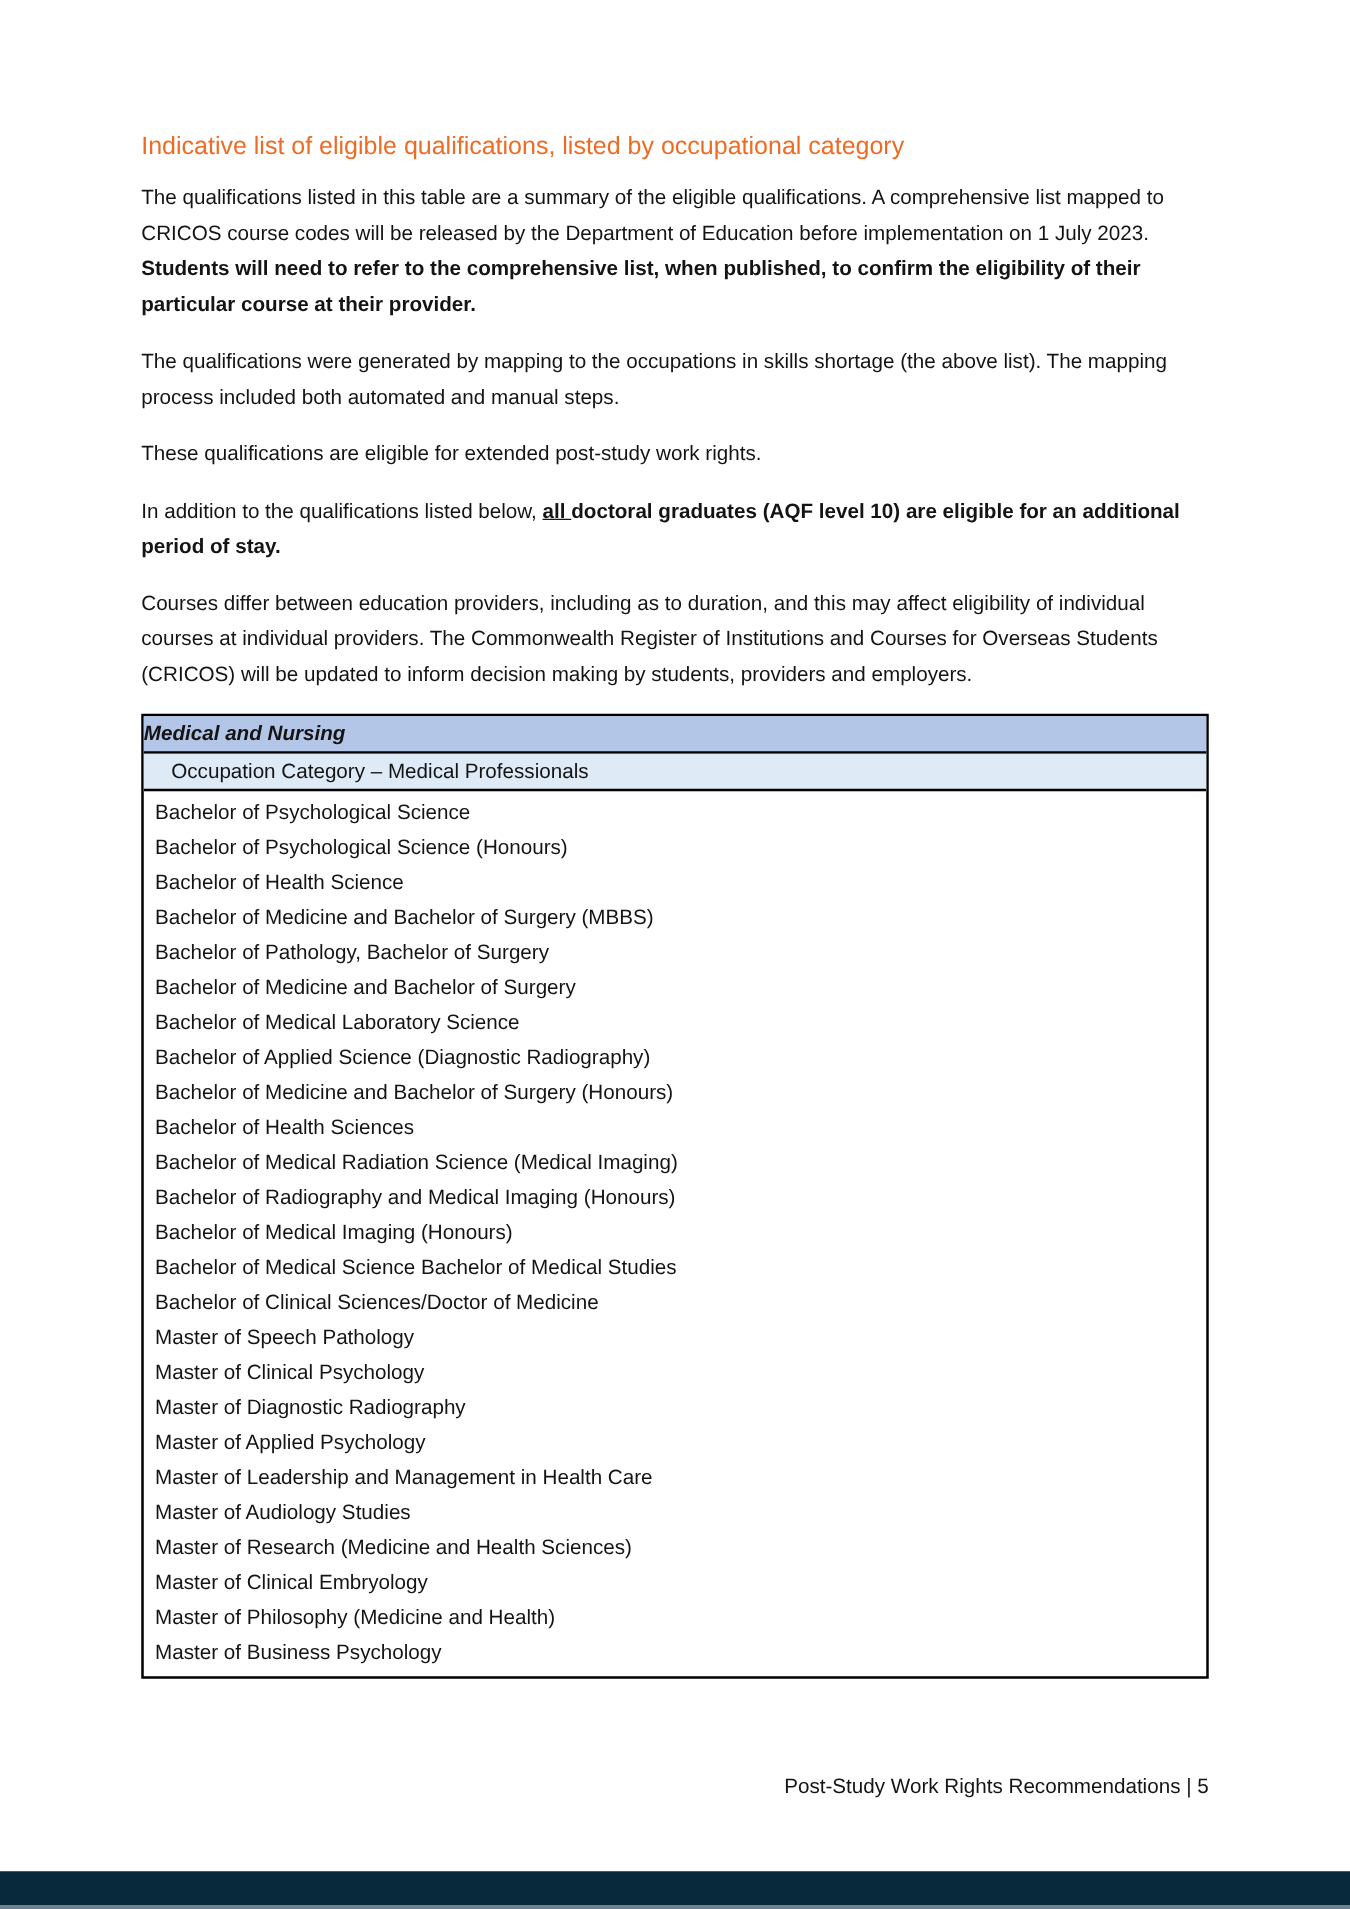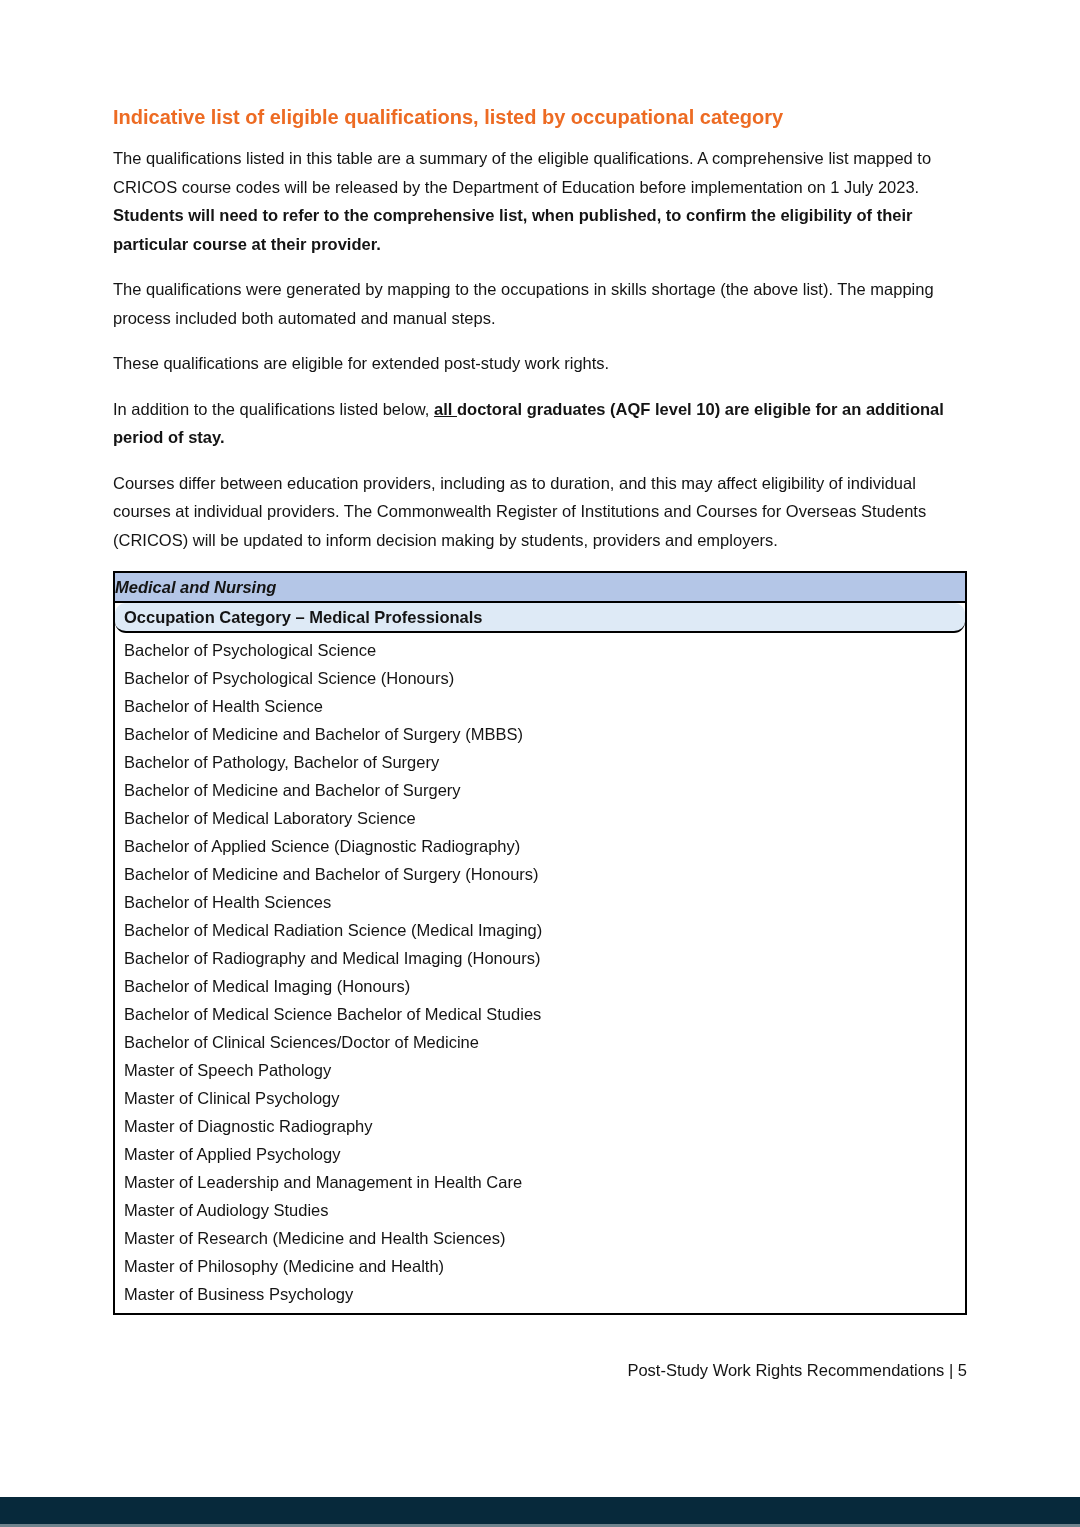--- a/index.html
+++ b/index.html
@@ -13,21 +13,21 @@
     color: var(--text, #141414);
     position: relative;
   }
   .page {
     padding: 104px 113px 0 113px;
     box-sizing: border-box;
   }
   .heading {
     font-size: 20px;
     line-height: 26px;
-    font-weight: bold;
+    font-weight: normal;
     color: var(--accent-orange, #ED6B23);
     margin: 0 0 14px 0;
   }
   .para {
     font-size: 16.5px;
     line-height: 28.5px;
     margin: 0 0 17px 0;
   }
   .b { font-weight: bold; }
   .u { text-decoration: underline; text-align: right; }
@@ -43,35 +43,34 @@
     line-height: 28px;
     text-align: left;
     font-weight: bold;
     font-style: italic;
   }
   .qual-table .table-subheader {
     background: var(--table-sub-bg, #DEEAF6);
     border-bottom: 2px solid var(--table-border, #000000);
     height: 28px;
     line-height: 28px;
-    font-weight: bold;
-    padding-left: 9px;
-    border-radius: 11px;
+    font-weight: normal;
+    padding-left: 22px;
   }
   .qual-table .table-body {
     padding: 3px 0 5px 0;
   }
   .qual-table .table-row {
     height: 28px;
     line-height: 28px;
     padding-left: 9px;
     white-space: nowrap;
   }
   .footer-line {
-    margin-top: 44px;
+    margin-top: 75px;
     text-align: right;
     font-size: 16.5px;
     line-height: 22px;
   }
   .bottom-bar {
     position: absolute;
     left: 0;
     right: 0;
     bottom: 0;
     height: 30px;
@@ -123,20 +122,21 @@
         <div class="table-row">Bachelor of Medical Imaging (Honours)</div>
         <div class="table-row">Bachelor of Medical Science Bachelor of Medical Studies</div>
         <div class="table-row">Bachelor of Clinical Sciences/Doctor of Medicine</div>
         <div class="table-row">Master of Speech Pathology</div>
         <div class="table-row">Master of Clinical Psychology</div>
         <div class="table-row">Master of Diagnostic Radiography</div>
         <div class="table-row">Master of Applied Psychology</div>
         <div class="table-row">Master of Leadership and Management in Health Care</div>
         <div class="table-row">Master of Audiology Studies</div>
         <div class="table-row">Master of Research (Medicine and Health Sciences)</div>
+        <div class="table-row">Master of Clinical Embryology</div>
         <div class="table-row">Master of Philosophy (Medicine and Health)</div>
         <div class="table-row">Master of Business Psychology</div>
       </div>
   </div>
 
   <div class="footer-line">Post-Study Work Rights Recommendations | 5</div>
 
 </div>
 
 <div class="bottom-bar"></div>

